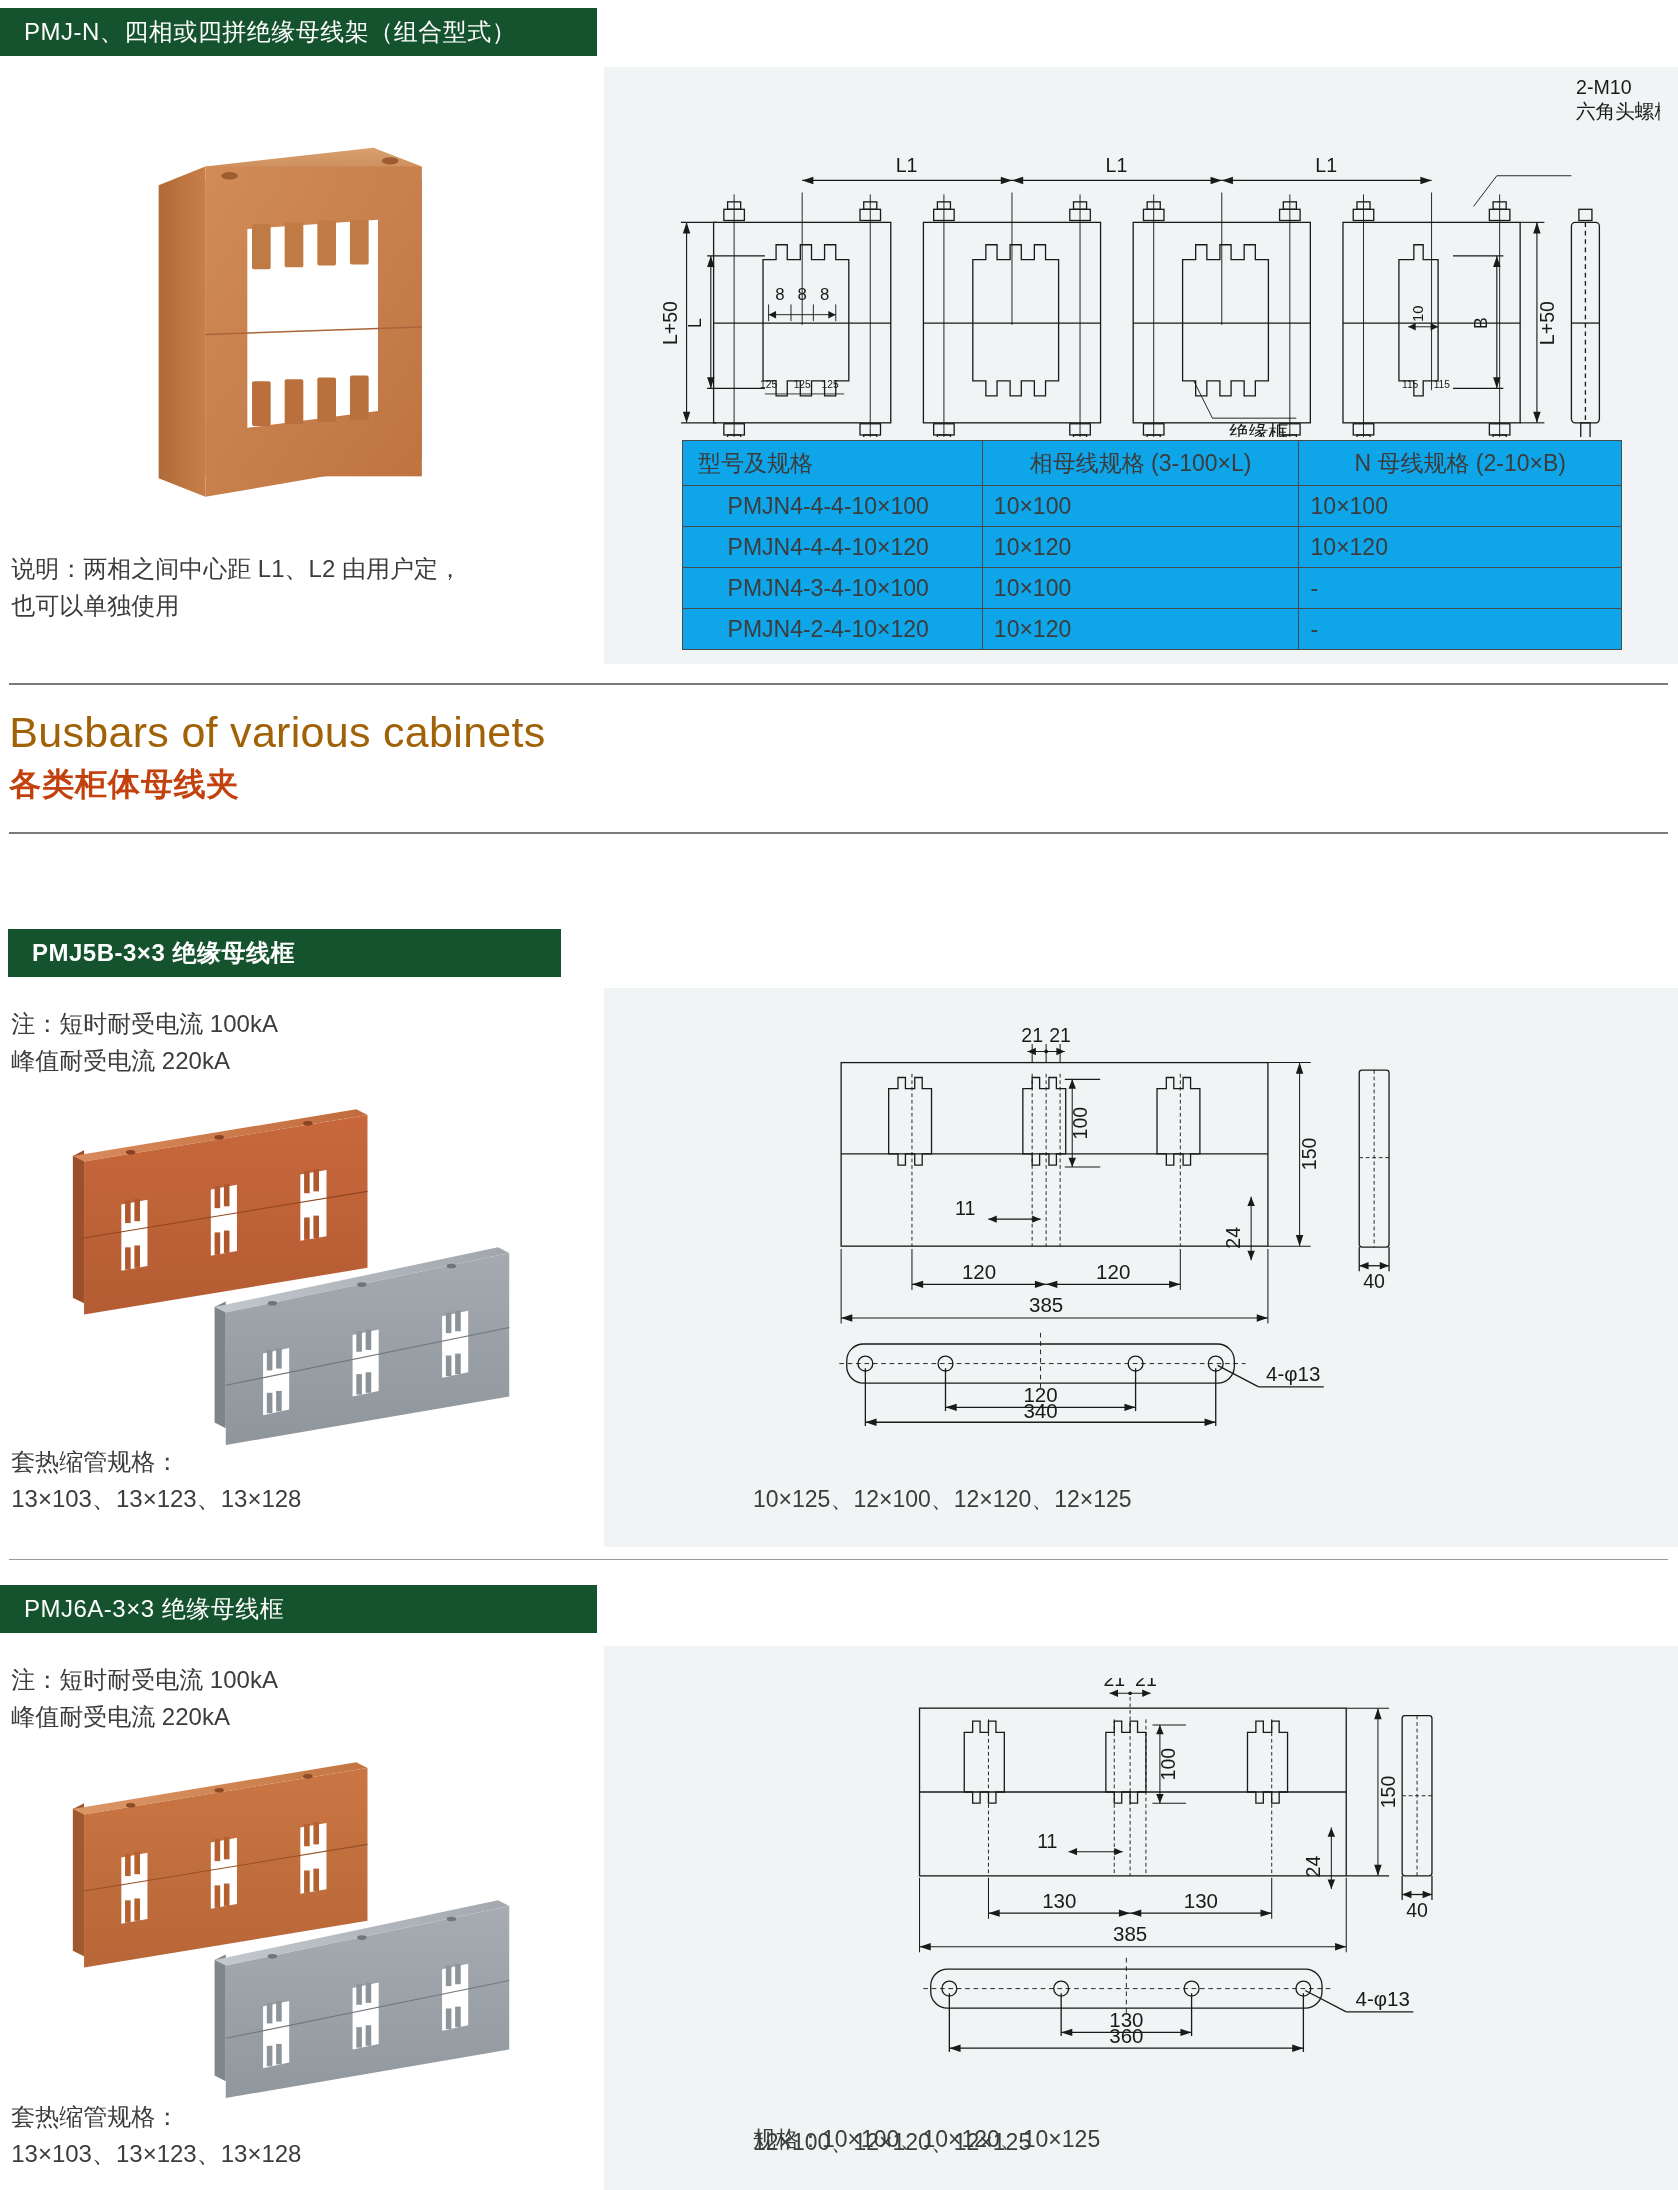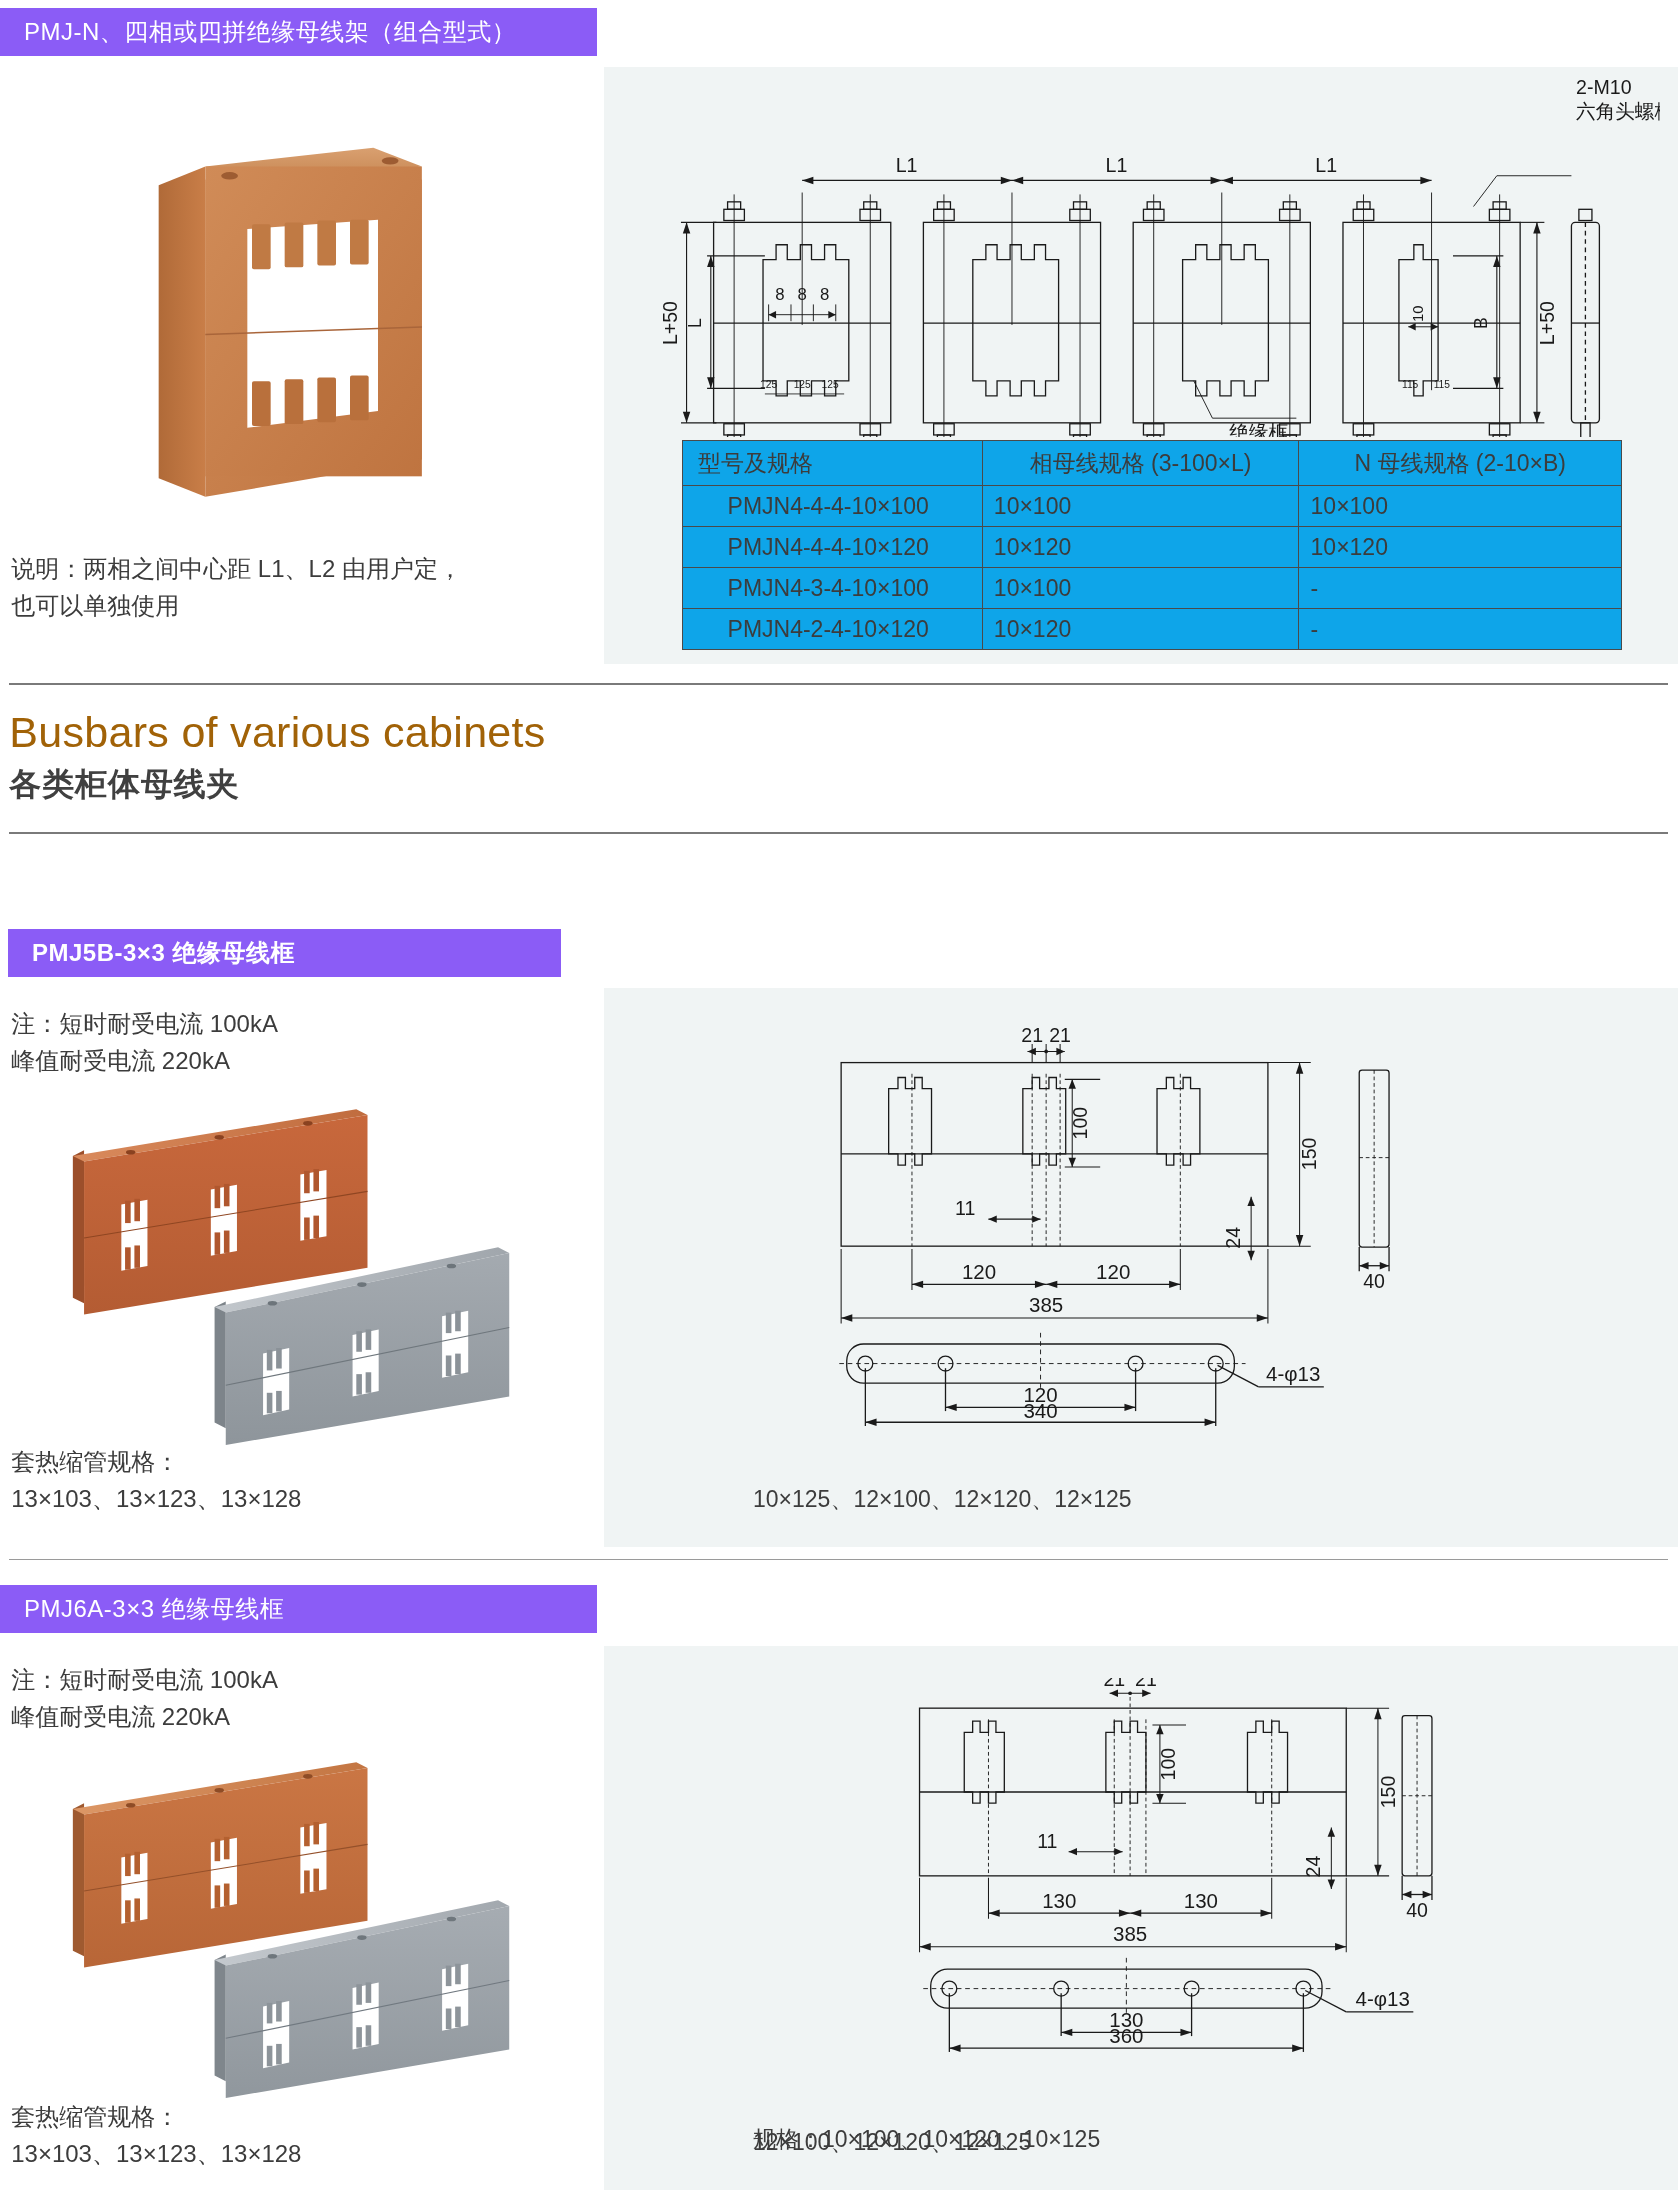--- a/index.html
+++ b/index.html
@@ -9,39 +9,39 @@
     background: #ffffff;
     font-family: "Liberation Sans", "DejaVu Sans", sans-serif;
     color: #3c3c3c;
     overflow: hidden;
   }
   .page { position: relative; width: 1678px; height: 2191px; }
 
   
   .bar {
     position: absolute;
-    background: #8b5cf6;
+    background: #14532d;
     color: #ffffff;
     display: flex;
     align-items: center;
     padding-left: 24px;
     font-size: 24px;
     letter-spacing: 0.5px;
   }
 
   
   .panel { position: absolute; background: #f0f4f4; }
 
   
   .txt { position: absolute; font-size: 24px; line-height: 1.55; color: #3c3c3c; white-space: pre-line; }
   .txt-sm { font-size: 23px; }
 
   
   .h-en { position: absolute; font-size: 43px; color: #a16207; letter-spacing: 0.3px; font-weight: 400; }
-  .h-cn { position: absolute; font-size: 32px; color: #404040; font-weight: bold; letter-spacing: 0.9px; }
+  .h-cn { position: absolute; font-size: 32px; color: #c2410c; font-weight: bold; letter-spacing: 0.9px; }
   .rule { position: absolute; height: 1.9px; background: #7a7a7a; }
   .rule.thin { height: 0.9px; background: #9a9a9a; }
 
   
   table.spec {
     position: absolute;
     border-collapse: collapse;
     background: #0ea5e9;
     font-size: 23px;
     color: #3c3c3c;

